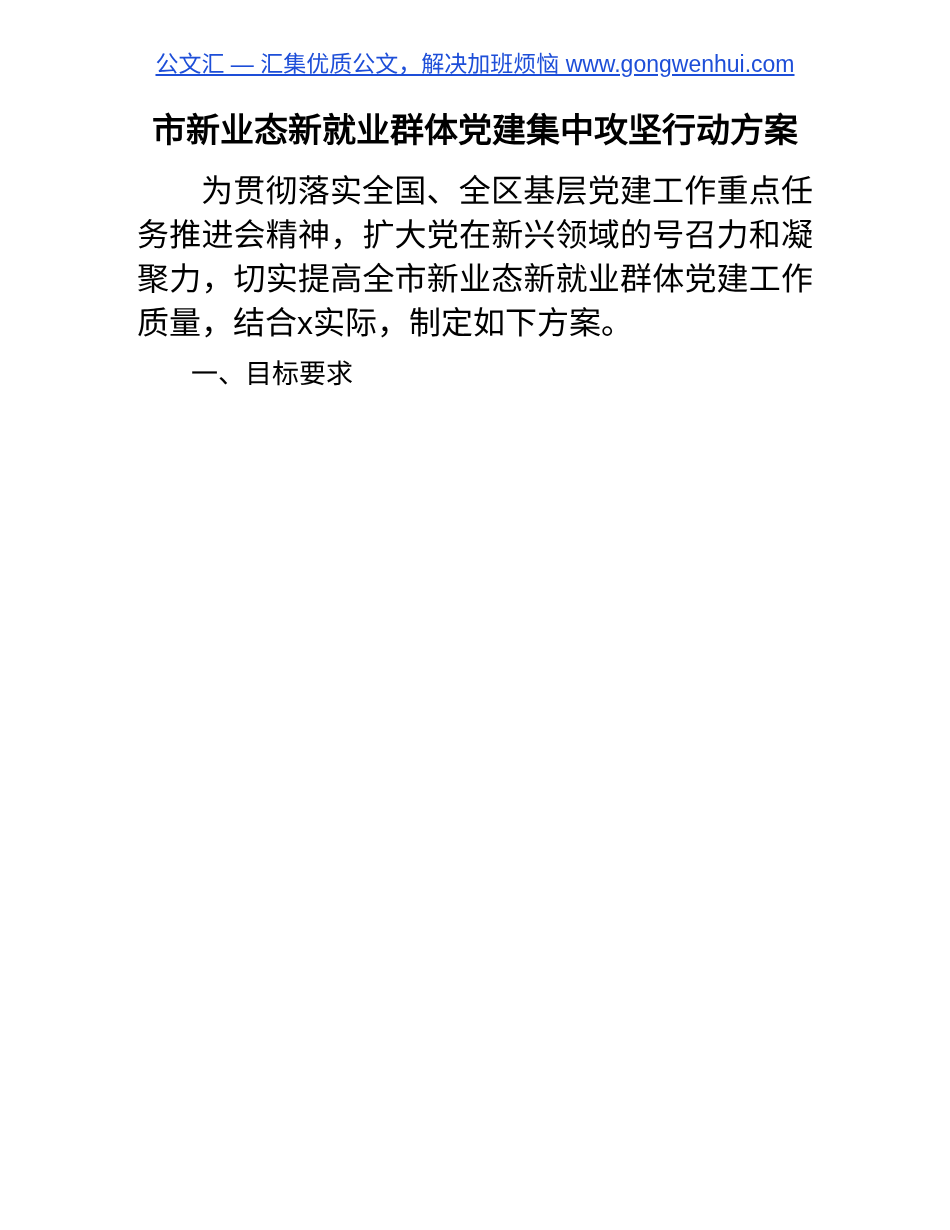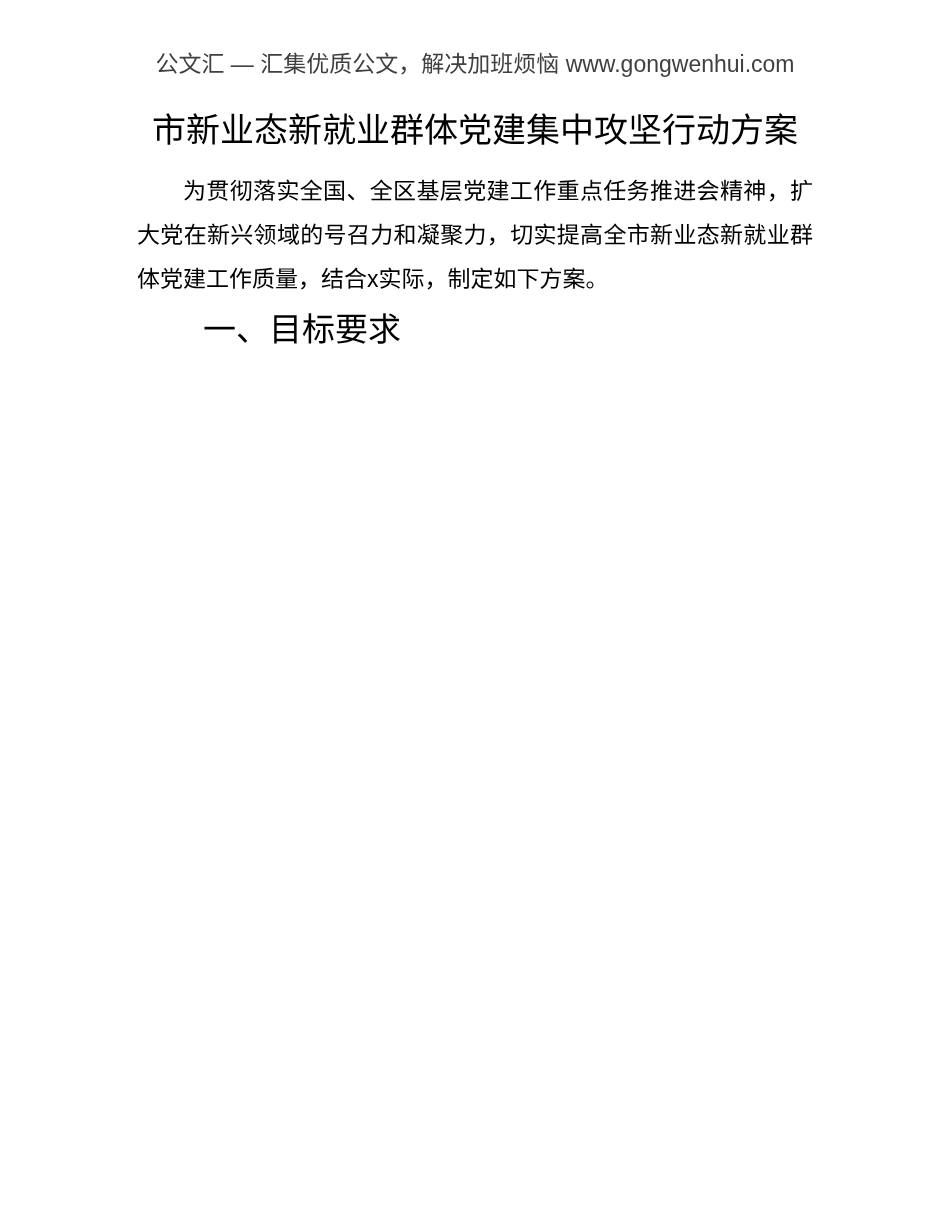--- a/index.html
+++ b/index.html
@@ -26,49 +26,49 @@
     font-size: 23px;
     line-height: 30px;
     font-weight: 400;
     white-space: nowrap;
   }
   .doc-title {
     margin: 27px 0 0 0;
     text-align: center;
     font-size: 34px;
     line-height: 48px;
-    font-weight: 400;
+    font-weight: 700;
   }
   .doc-body {
     margin: 15px 137px 0 137px;
     text-align: justify;
     text-justify: inter-ideograph;
   }
   .para {
-    font-size: 23px;
+    font-size: 32px;
     line-height: 44px;
     text-indent: 2em;
     margin: 5px 0;
     font-weight: 400;
   }
   .section-heading {
-    font-size: 33px;
+    font-size: 27px;
     line-height: 44px;
     text-indent: 2em;
     margin: 7px 0;
     font-weight: 400;
     text-align: left;
   }
 </style>
 </head>
 <body>
 
 <div class="page">
 
-  <div class="banner" style="color: #404040;">公文汇 — 汇集优质公文，解决加班烦恼 www.gongwenhui.com</div>
+  <div class="banner" style="color: #1d4ed8; text-decoration: underline;">公文汇 — 汇集优质公文，解决加班烦恼 www.gongwenhui.com</div>
 
   <div class="doc-title">市新业态新就业群体党建集中攻坚行动方案</div>
 
   <div class="doc-body">
 
     <p class="para">为贯彻落实全国、全区基层党建工作重点任务推进会精神，扩大党在新兴领域的号召力和凝聚力，切实提高全市新业态新就业群体党建工作质量，结合x实际，制定如下方案。</p>
 
     <p class="section-heading">一、目标要求</p>
 
 

